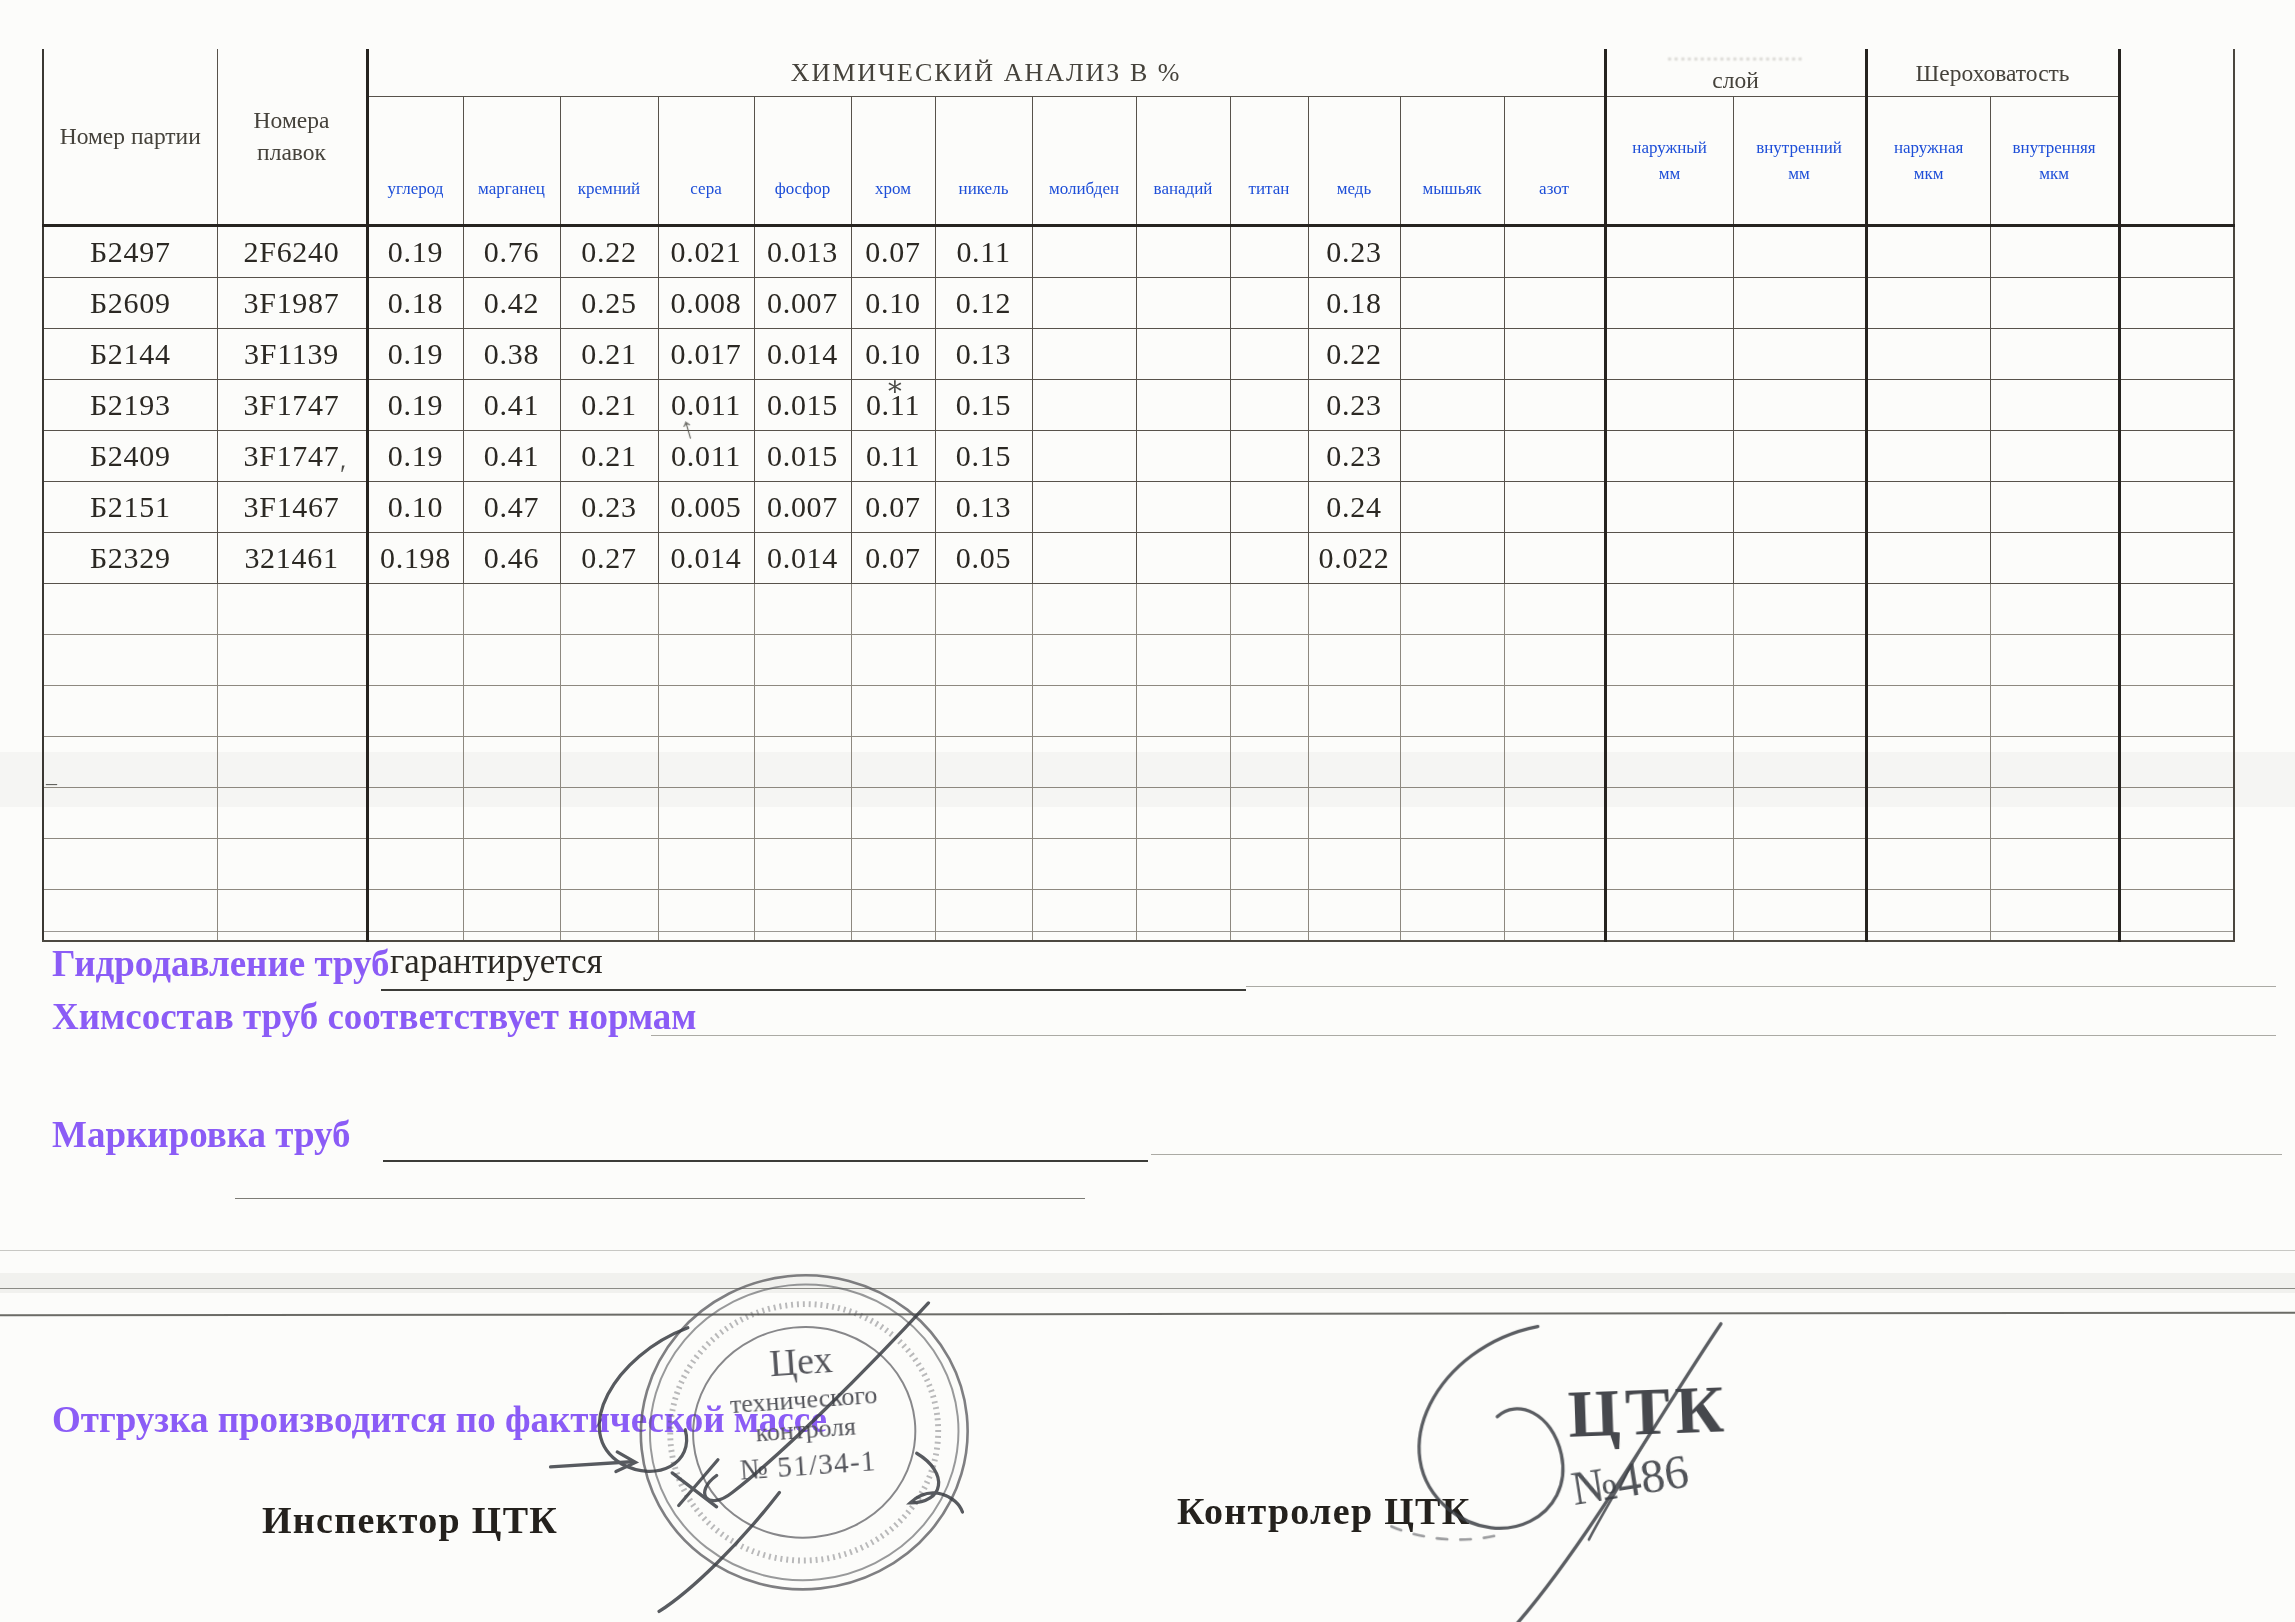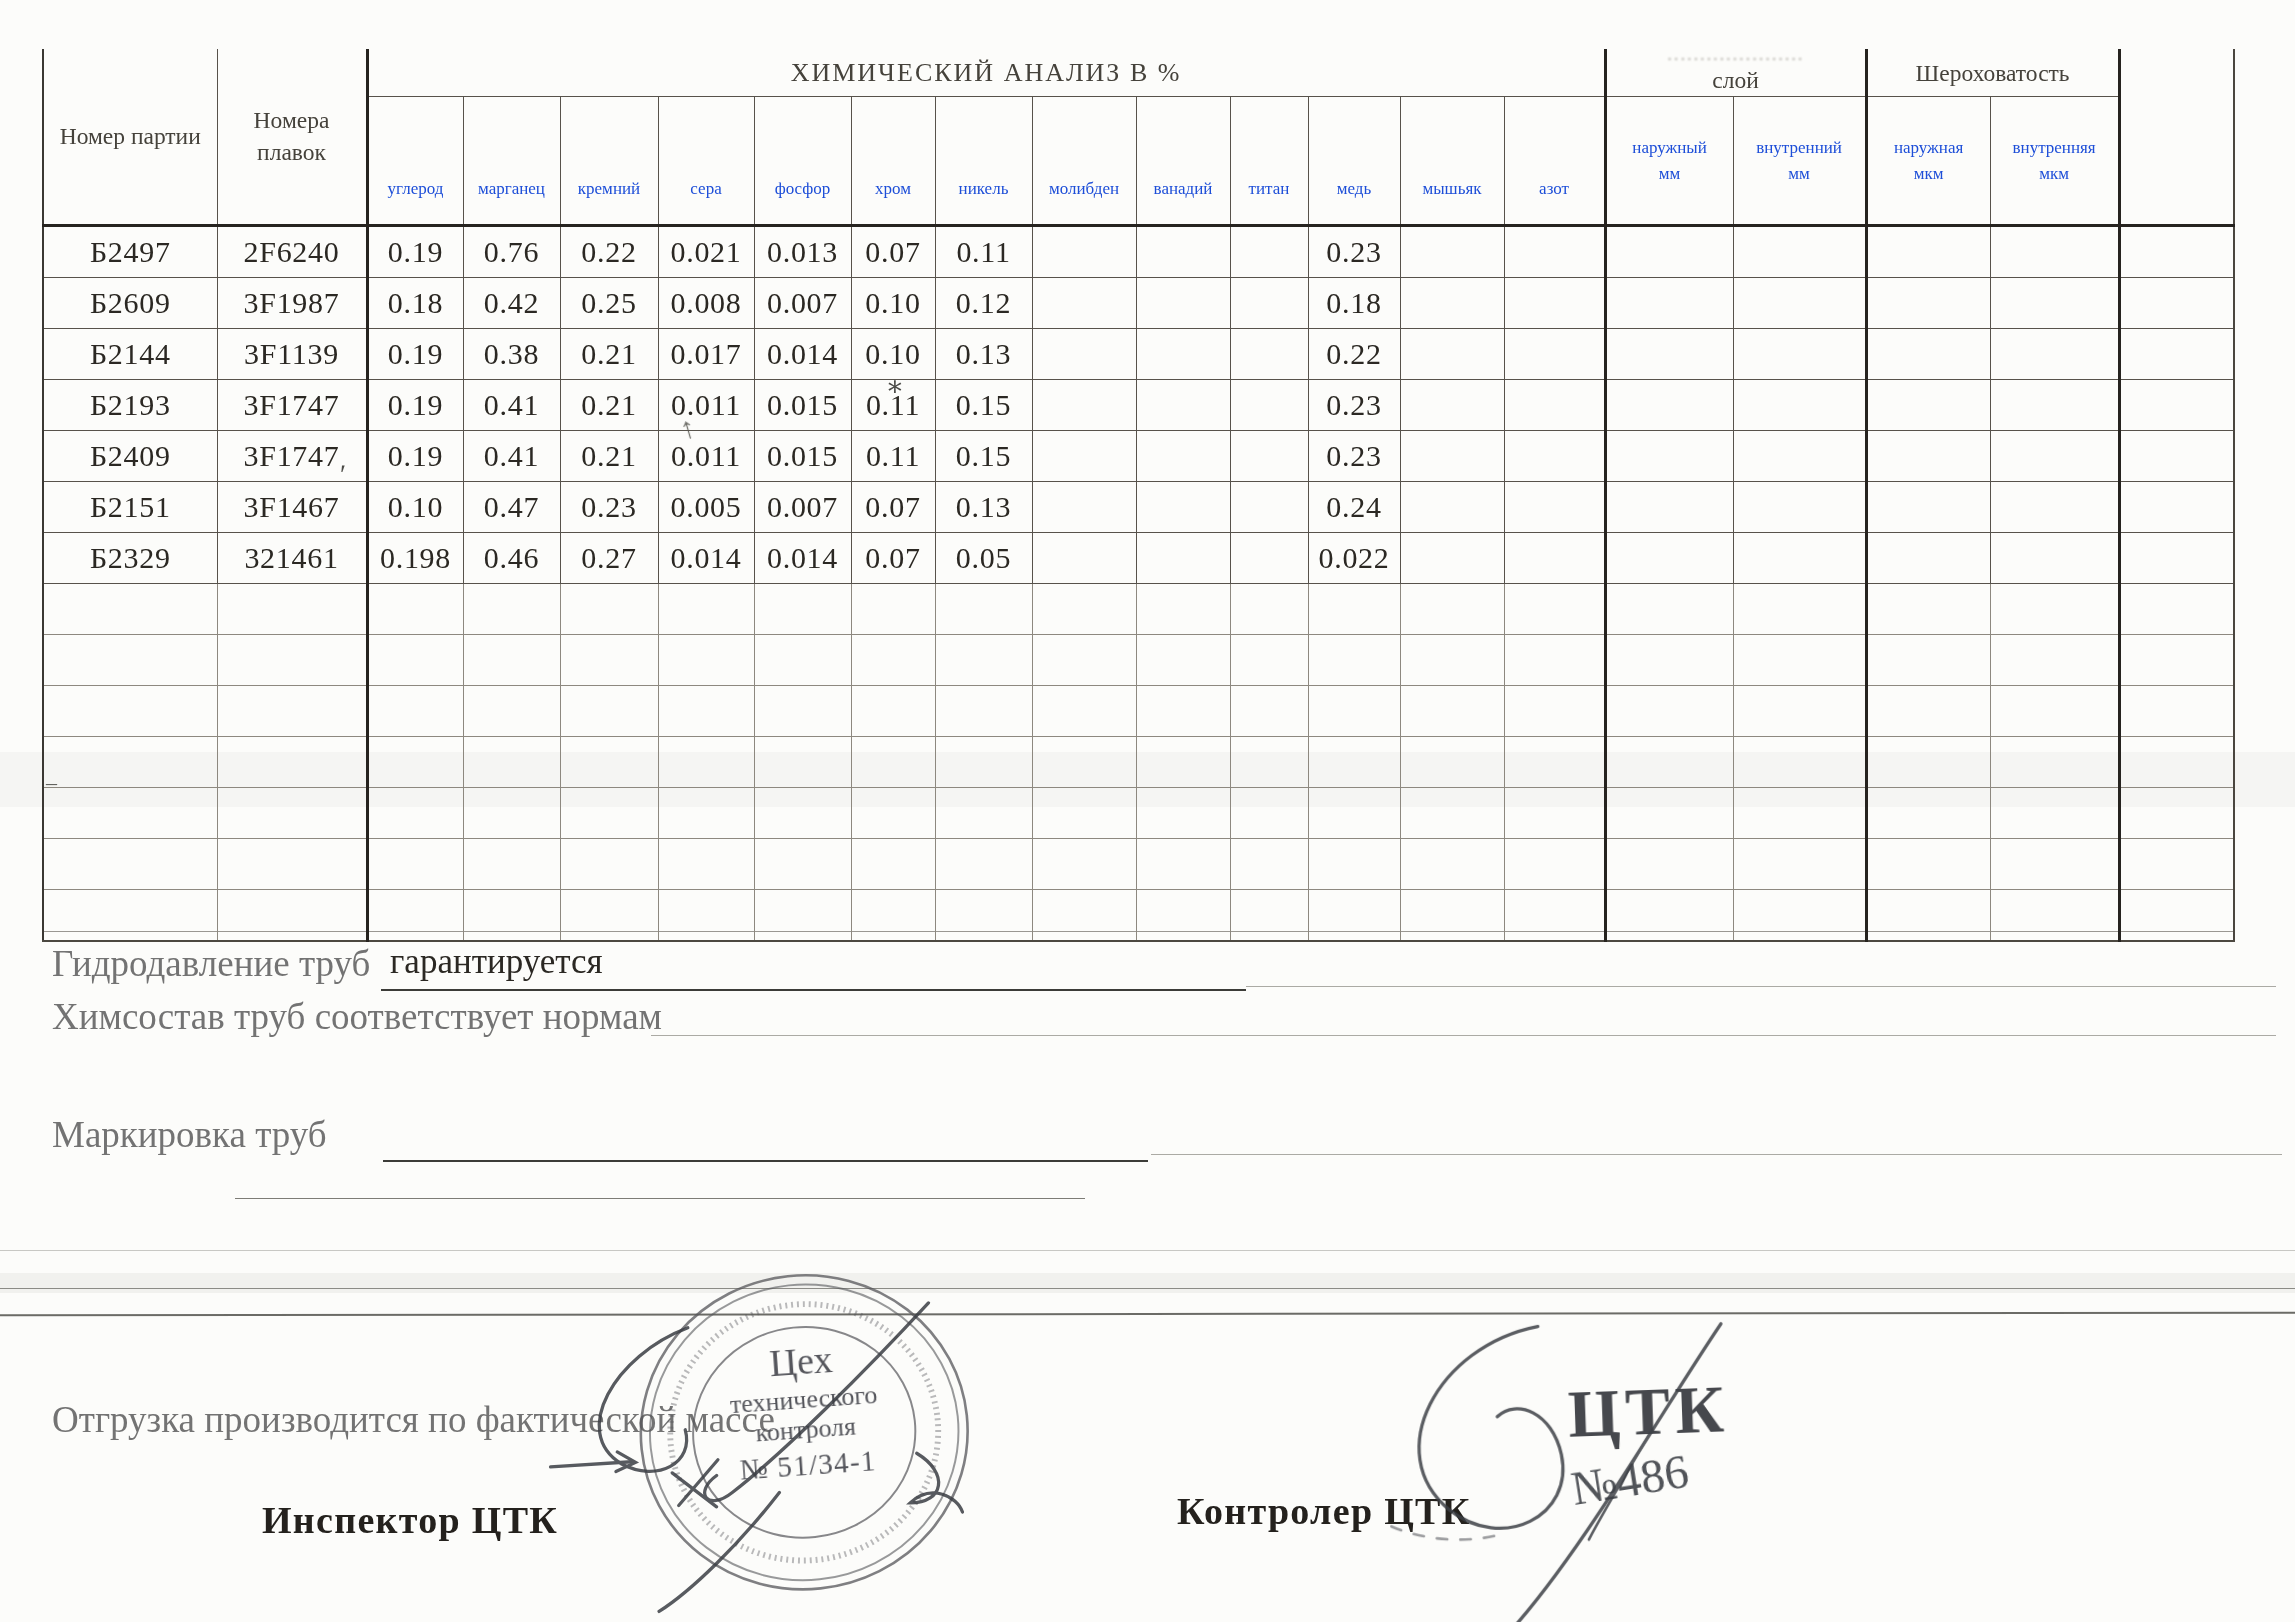--- a/index.html
+++ b/index.html
@@ -44,21 +44,21 @@
   th.grp .illegible{font-size:15.7px;letter-spacing:1.3px;color:#9a968e;filter:blur(0.8px);line-height:1;}
   th.chemname{vertical-align:bottom;padding-bottom:25px;}
   th.two-line div{line-height:1.5;}
   tbody td{font-size:30px;letter-spacing:0.7px;color:#2b2823;height:50px;}
   tbody tr.empty-row td{border-color:#8d887f;border-top-width:0.7px;border-bottom-width:0.7px;}
   tbody tr td:first-child{border-left:2px solid #3b3833;}
   tbody tr td:last-child{border-right:2px solid #4a463f;}
   tbody tr:last-child td{border-bottom:2px solid #4c4840;}
 
   
-  .stmt{position:absolute;z-index:2;font-size:37px;color:#737373;white-space:nowrap;}
+  .stmt{position:absolute;z-index:2;font-size:37px;color:#8b5cf6;white-space:nowrap;font-weight:bold;}
   .stmt-value{position:absolute;z-index:2;font-size:35px;color:#2b2823;white-space:nowrap;}
   .uline{position:absolute;z-index:2;background:#3c3c38;height:2px;}
   .uline-faint{position:absolute;z-index:2;background:#abaaa4;height:0.7px;}
   .sig-label{position:absolute;z-index:2;font-size:38px;font-weight:600;letter-spacing:1.3px;color:#24211d;white-space:nowrap;}
 
   
   .ink-overlay{position:absolute;left:0;top:0;width:2295px;height:1623px;z-index:3;pointer-events:none;}
   .stamp1-text{
     position:absolute;left:692px;top:1342px;width:225px;z-index:3;
     text-align:center;color:#55565c;transform:rotate(-4deg);

